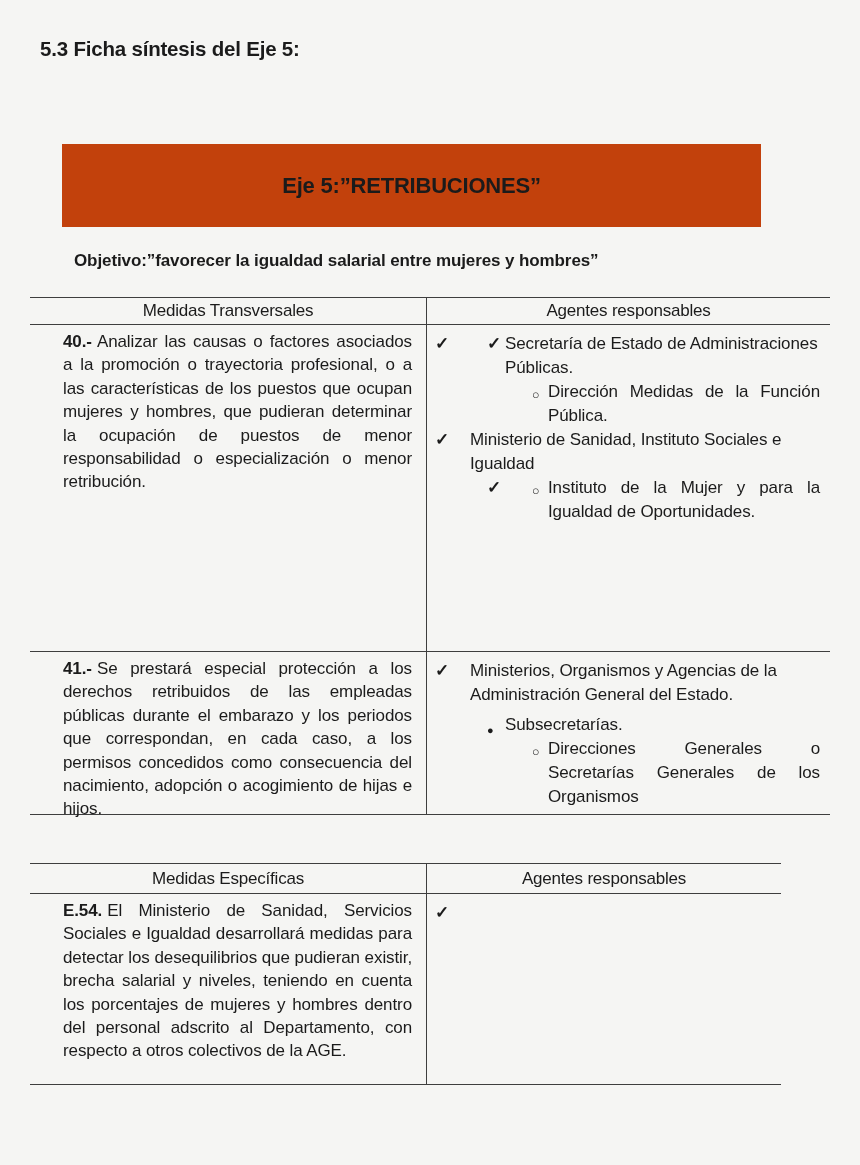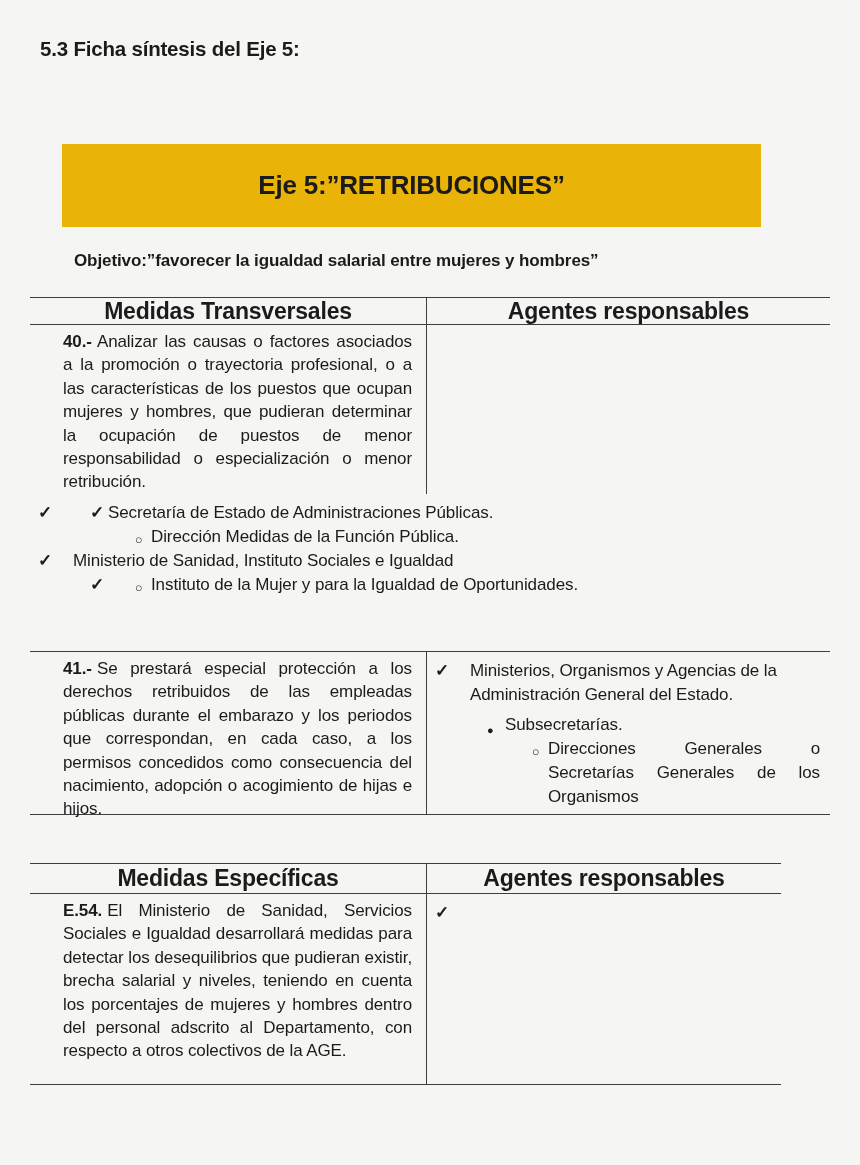--- a/index.html
+++ b/index.html
@@ -12,45 +12,45 @@
   .section-heading {
     position:absolute; left:40px; top:37px;
     font-size:20.5px; font-weight:bold; letter-spacing:-0.2px;
   }
   .doc-title {
     position:absolute; left:62px; top:90px; width:699px;
     text-align:center; font-size:20px; font-weight:bold; letter-spacing:-0.2px;
   }
   .eje-box {
     position:absolute; left:62px; top:144px; width:699px; height:83px;
-    background:#eab308;
+    background:#c2410c;
     display:flex; align-items:center; justify-content:center;
-    font-size:26px; font-weight:bold; letter-spacing:-0.2px;
+    font-size:22px; font-weight:bold; letter-spacing:-0.2px;
   }
   .objetivo {
     position:absolute; left:74px; top:251px;
     font-size:17px; font-weight:bold; letter-spacing:-0.1px;
   }
   .obj-quote { }
 
   
   .tbl { position:absolute; left:30px; border-top:1.6px solid #3e3e3e; }
   .tbl1 { top:297px; width:800px; }
   .tbl2 { top:863px; width:751px; }
   .trow { display:flex; align-items:stretch; border-bottom:1.6px solid #3e3e3e; box-sizing:border-box; }
   .cell { box-sizing:border-box; }
   .cell.left  { width:397px; border-right:1.3px solid #3e3e3e; }
   .cell.right { flex:1; }
   .hcell {
     display:flex; align-items:center; justify-content:center;
-    font-weight:bold; font-size:23px; letter-spacing:-0.2px;
+    font-weight:normal; font-size:17px; letter-spacing:-0.2px;
   }
   .tbl1 .thead { height:27px; }
   .tbl2 .thead { height:30px; }
-  .r40 { height:327px;flex-direction:column; }
+  .r40 { height:327px; }
   .r41 { height:163px; }
   .r54 { height:191px; }
 
   .measure {
     margin:0; padding:5px 14px 0 33px;
     font-size:17px; line-height:23.4px;
     text-align:justify; letter-spacing:-0.1px;
   }
   .mnum { margin-right:5px; }
 

